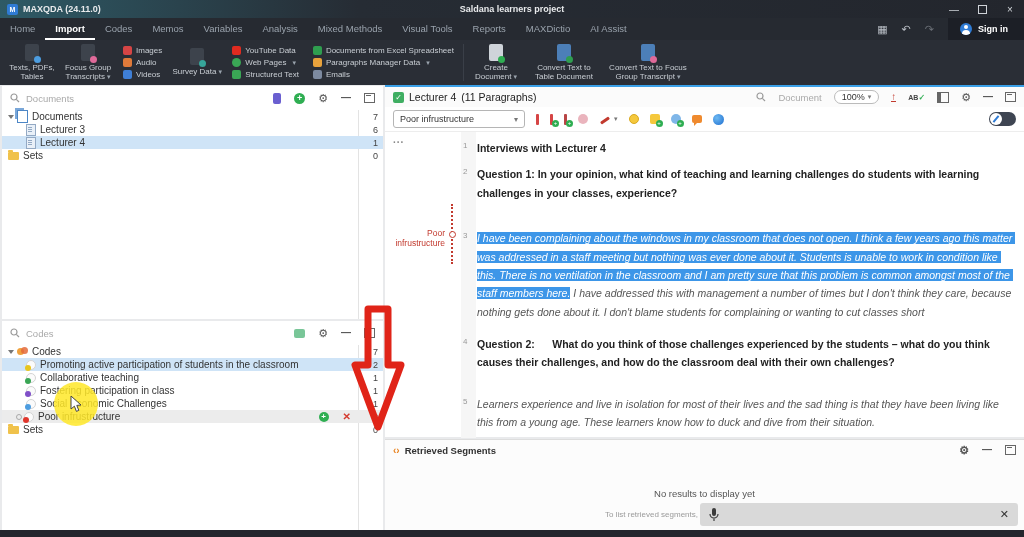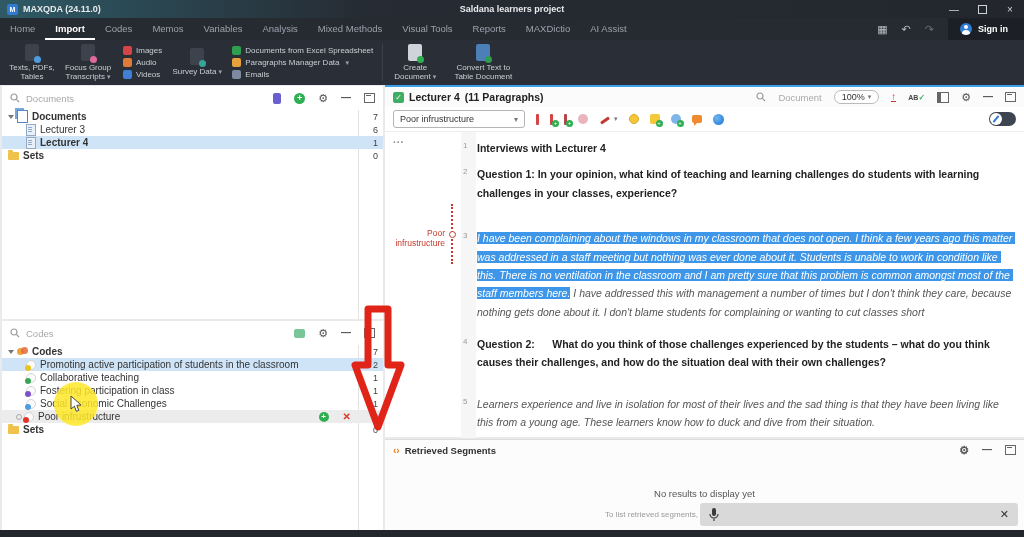--- a/index.html
+++ b/index.html
@@ -52,21 +52,21 @@
   .ic-plus-green{width:11px;height:11px;border-radius:50%;background:#2fae52;color:#fff;font-size:9px;line-height:11px;text-align:center;font-weight:bold;}
   .ic-activate{width:8px;height:11px;background:#6a5fd0;border-radius:2px;}
   .ic-codepair{width:11px;height:9px;background:#57b87e;border-radius:2px;opacity:.8;}
   .count-line{position:absolute;right:24px;top:24px;bottom:0;border-left:1px solid #e3e3e3;}
   .tree{font-size:10px;color:#333;}
   .trow{height:13px;display:flex;align-items:center;padding-left:6px;position:relative;}
   .trow.sel{background:#cfe4f7;}
   .trow.hov{background:#ececec;}
   .trow .lbl{margin-left:4px;white-space:nowrap;overflow:hidden;}
   .trow .count{position:absolute;right:5px;font-size:9px;color:#444;}
-  .bold{font-weight:bold;}
+  .bold{font-weight:normal;}
   .ind{padding-left:24px;}
   .chev{width:0;height:0;border-top:4px solid #777;border-left:3px solid transparent;border-right:3px solid transparent;margin-right:3px;flex:none;}
   .docs-root-ic{width:9px;height:11px;background:#fff;border:1px solid #4c86c6;position:relative;flex:none;}
   .docs-root-ic::before{content:"";position:absolute;left:-3px;top:-3px;width:9px;height:11px;background:#7aa7d9;z-index:-1;}
   .doc-ic{width:8px;height:10px;background:#e9f0f8;border:1px solid #93a9c4;flex:none;position:relative;}
   .doc-ic::before{content:"";position:absolute;left:1px;top:2px;width:4px;height:1px;background:#93a9c4;box-shadow:0 2px 0 #93a9c4,0 4px 0 #93a9c4;}
   .folder-ic{width:11px;height:8px;background:#f0c24b;border-radius:1px;position:relative;flex:none;}
   .folder-ic::before{content:"";position:absolute;left:0;top:-2px;width:5px;height:2px;background:#f0c24b;border-radius:1px 1px 0 0;}
   .codes-root-ic{width:11px;height:9px;position:relative;flex:none;}
   .codes-root-ic::before{content:"";position:absolute;left:0;top:1px;width:7px;height:7px;border-radius:50%;background:#f0a13c;}
@@ -212,20 +212,34 @@
       </div>
   </div>
   <div class="rb-big">
     <span class="rb-doc">
         <span class="badge" style="background:#36a59a;"></span>
       </span>
     <span class="caret">Survey Data</span>
   </div>
   <div class="rb-stack">
     <div class="rb-si">
+        <span class="sq" style="background:#e02b20;"></span>
+        <span>YouTube Data</span>
+      </div>
+    <div class="rb-si caret">
+        <span class="sq" style="background:#3aa655;border-radius:50%;"></span>
+        <span>Web Pages</span>
+      </div>
+    <div class="rb-si">
+        <span class="sq" style="background:#3aa655;"></span>
+        <span>Structured Text</span>
+      </div>
+  </div>
+  <div class="rb-stack">
+    <div class="rb-si">
         <span class="sq" style="background:#2f9e4f;"></span>
         <span>Documents from Excel Spreadsheet</span>
       </div>
     <div class="rb-si caret">
         <span class="sq" style="background:#e8a23c;"></span>
         <span>Paragraphs Manager Data</span>
       </div>
     <div class="rb-si">
         <span class="sq" style="background:#7d8aa0;"></span>
         <span>Emails</span>
@@ -236,20 +250,26 @@
     <span class="rb-doc" style="background:#cfd4da;">
         <span class="badge" style="background:#2fae52;"></span>
       </span>
     <span class="caret">Create Document</span>
   </div>
   <div class="rb-big" style="width:72px;">
     <span class="rb-doc" style="background:#4c7fb8;">
         <span class="badge" style="background:#2f9e4f;"></span>
       </span>
     <span>Convert Text to Table Document</span>
+  </div>
+  <div class="rb-big" style="width:88px;">
+    <span class="rb-doc" style="background:#4c7fb8;">
+        <span class="badge" style="background:#e06a9a;"></span>
+      </span>
+    <span class="caret">Convert Text to Focus Group Transcript</span>
   </div>
 </div>
 
 <div class="panel docs-panel">
   <div class="panel-head">
     <svg width="10" height="10" viewBox="0 0 10 10">
         <circle cx="4" cy="4" r="3" fill="none" stroke="#9a9a9a" stroke-width="1.2"></circle>
         <line x1="6.3" y1="6.3" x2="9" y2="9" stroke="#9a9a9a" stroke-width="1.2"></line>
       </svg>
     <span class="search-ph">Documents</span>
@@ -401,21 +421,21 @@
         <div class="para boldp">
           <div class="pnum">2</div>
           <div class="ptext">Question 1: In your opinion, what kind of teaching and learning challenges do students with learning challenges in your classes, experience?</div>
         </div>
         <div class="para italicp">
           <div class="pnum">3</div>
           <div class="ptext"><span class="hl">I have been complaining about the windows in my classroom that does not open. I think a few years ago this matter was addressed in a staff meeting but nothing was ever done about it. Students is unable to work in condition like this. There is no ventilation in the classroom and I am pretty sure that this problem is common amongst most of the staff members here.</span><span> I have addressed this with management a number of times but I don't think they care, because nothing gets done about it. I don't blame students for complaining or wanting to cut classes short</span></div>
         </div>
         <div class="para boldp">
           <div class="pnum">4</div>
-          <div class="ptext">Question 2:      What do you think of those challenges experienced by the students – what do you think causes their challenges, and how do the situation deal with their own challenges?</div>
+          <div class="ptext">Question 2:      What do you think of those challenges experienced by the students – what do you think causes their challenges, and how do the classroom deal with their own challenges?</div>
         </div>
         <div class="para italicp">
           <div class="pnum">5</div>
           <div class="ptext">Learners experience and live in isolation for most of their lives and the sad thing is that they have been living like this from a young age. These learners know how to duck and dive from their situation.</div>
         </div>
       </div>
   </div>
 </div>
 
 <div class="rs">

